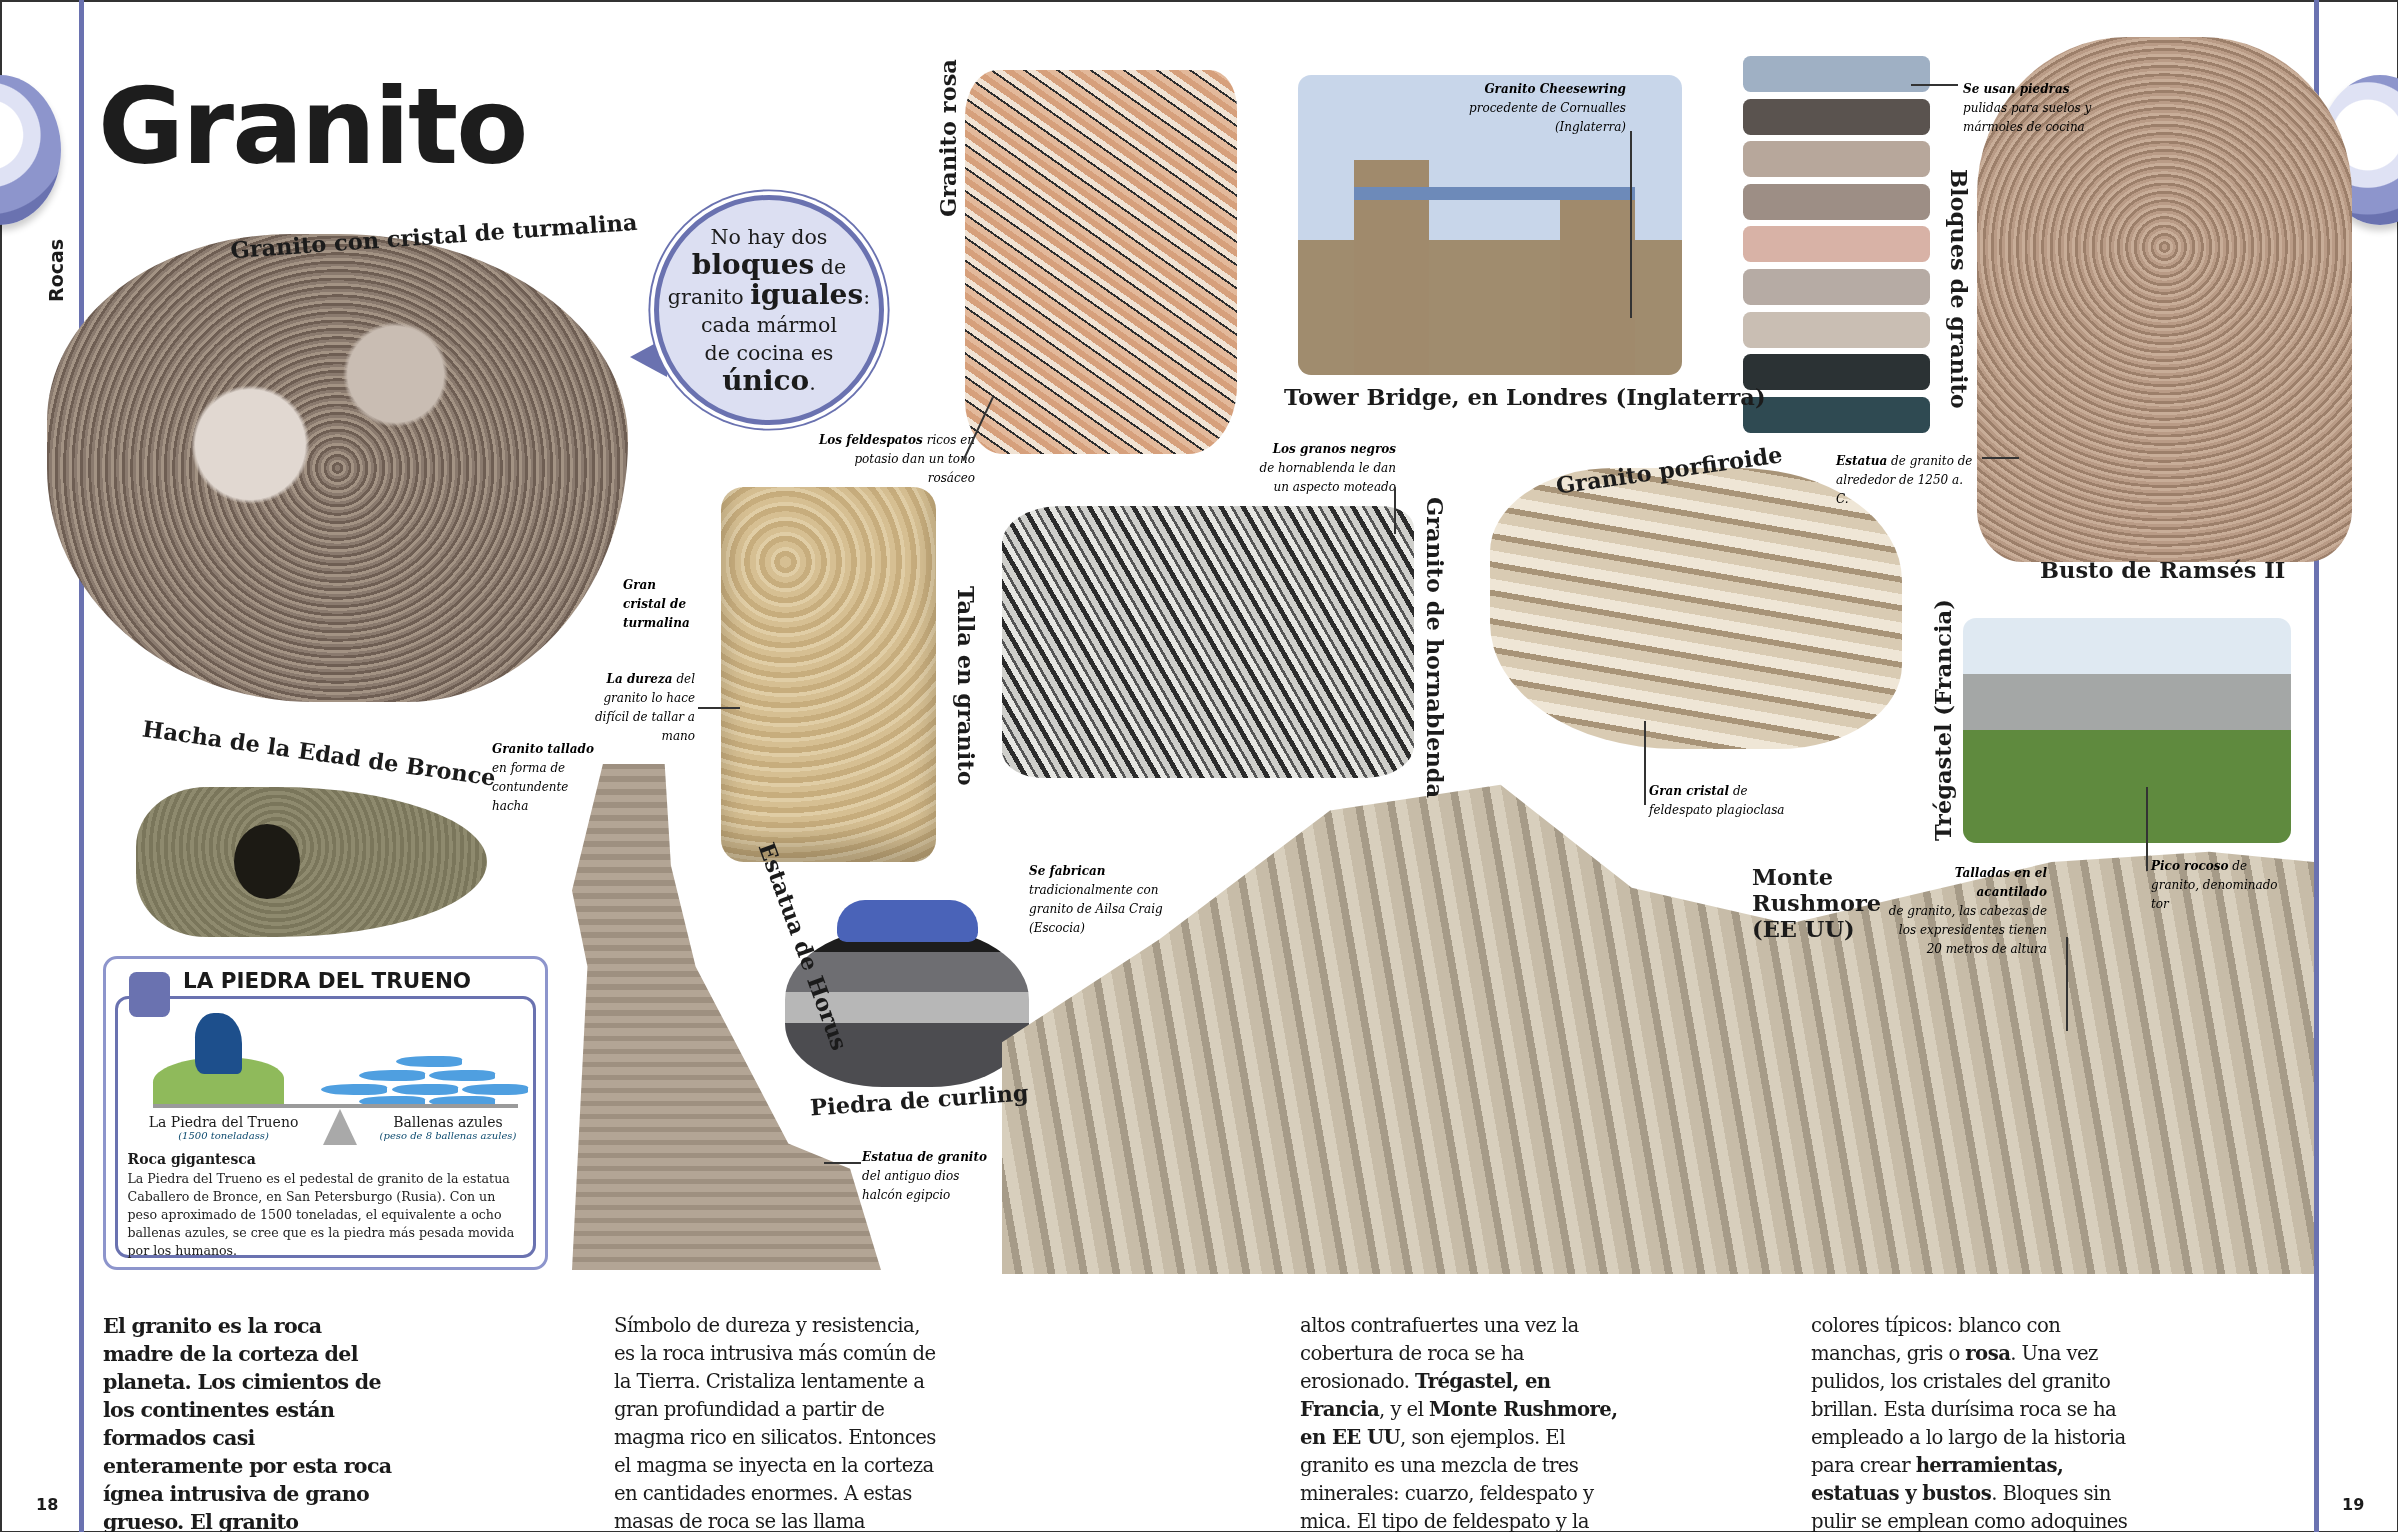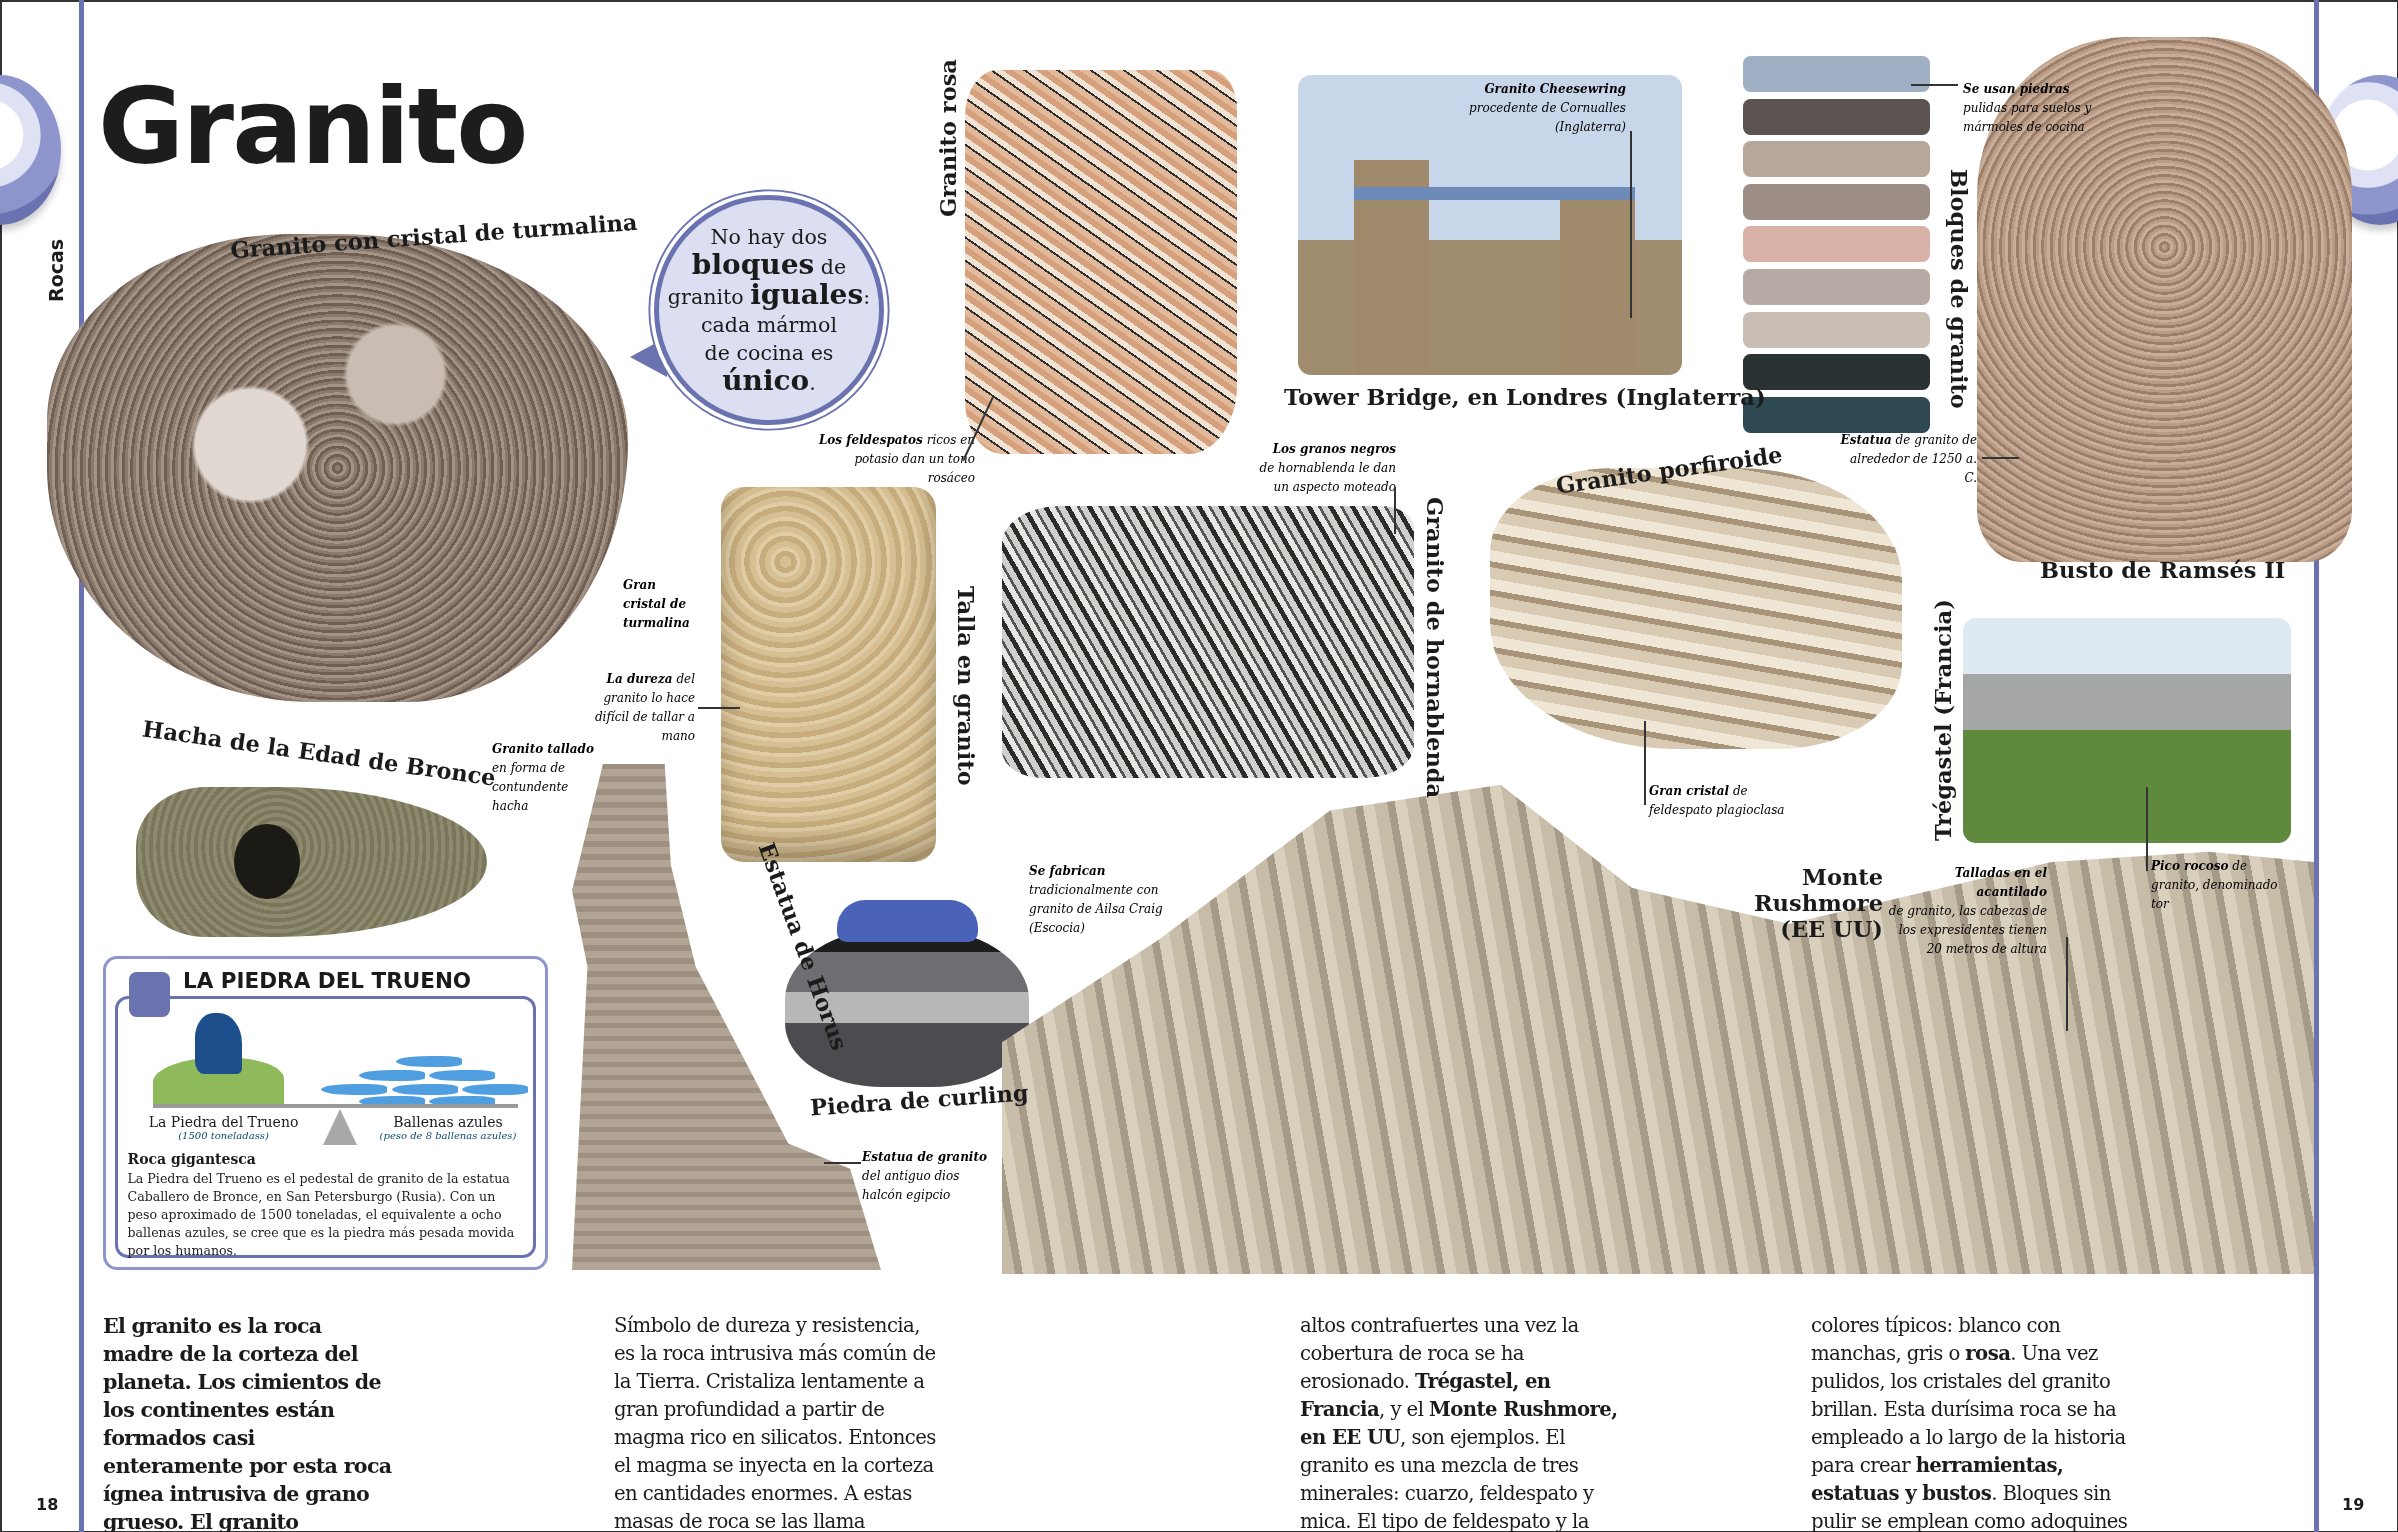--- a/index.html
+++ b/index.html
@@ -148,21 +148,21 @@
 
 <div class="label rot-neg" style="left:935px;top:217px">Granito rosa</div>
 <div class="note" style="left:806px;top:431px;width:169px;text-align:right"><b>Los feldespatos</b><span> ricos en potasio dan un tono rosáceo</span></div>
 
 <div class="note" style="left:1462px;top:80px;width:164px;text-align:right"><b>Granito Cheesewring</b><br><span>procedente de Cornualles (Inglaterra)</span></div>
 <div class="label" style="left:1284px;top:384px">Tower Bridge, en Londres (Inglaterra)</div>
 
 <div class="note" style="left:1963px;top:80px;width:141px"><b>Se usan piedras</b><br><span>pulidas para suelos y mármoles de cocina</span></div>
 <div class="label rot-pos" style="left:1972px;top:169px">Bloques de granito</div>
 
-<div class="note" style="left:1836px;top:431px;width:141px;text-align:right"><b>Estatua</b><span> de granito de alrededor de 1250 a. C.</span></div>
+<div class="note" style="left:1836px;top:452px;width:141px;"><b>Estatua</b><span> de granito de alrededor de 1250 a. C.</span></div>
 <div class="label" style="left:2040px;top:557px">Busto de Ramsés II</div>
 
 <div class="note" style="left:590px;top:670px;width:105px;text-align:right"><b>La dureza</b><span> del granito lo hace difícil de tallar a mano</span></div>
 <div class="label rot-pos" style="left:979px;top:586px">Talla en granito</div>
 
 <div class="note" style="left:1246px;top:440px;width:150px;text-align:right"><b>Los granos negros</b><br><span>de hornablenda le dan un aspecto moteado</span></div>
 <div class="label rot-pos" style="left:1448px;top:497px">Granito de hornablenda</div>
 
 <div class="label" style="left:1555px;top:457px;transform:rotate(-8deg)">Granito porfiroide</div>
 <div class="note" style="left:1649px;top:782px;width:150px"><b>Gran cristal</b><span> de feldespato plagioclasa</span></div>
@@ -172,21 +172,21 @@
 
 <div class="label" style="left:141px;top:740px;transform:rotate(8deg)">Hacha de la Edad de Bronce</div>
 <div class="note" style="left:492px;top:740px;width:103px"><b>Granito tallado</b><br><span>en forma de contundente hacha</span></div>
 
 <div class="label rot-pos" style="left:778px;top:839px;transform:rotate(70deg)">Estatua de Horus</div>
 <div class="note" style="left:862px;top:1148px;width:141px"><b>Estatua de granito</b><br><span>del antiguo dios halcón egipcio</span></div>
 
 <div class="note" style="left:1029px;top:862px;width:136px"><b>Se fabrican</b><br><span>tradicionalmente con granito de Ailsa Craig (Escocia)</span></div>
 <div class="label" style="left:810px;top:1087px;transform:rotate(-4deg)">Piedra de curling</div>
 
-<div class="label" style="left:1752px;top:864px;width:131px;white-space:normal;text-align:right;line-height:26px">Monte Rushmore (EE UU)</div>
+<div class="label" style="left:1752px;top:864px;width:131px;white-space:normal;text-align:left;line-height:26px">Monte Rushmore (EE UU)</div>
 <div class="note" style="left:1888px;top:864px;width:159px;text-align:right"><b>Talladas en el acantilado</b><br><span>de granito, las cabezas de los expresidentes tienen 20 metros de altura</span></div>
 
 <div class="lead" style="left:977px;top:394px;width:1.9px;height:70px;transform:rotate(25deg)"></div>
 <div class="lead" style="left:1630px;top:131px;width:1.9px;height:187px"></div>
 <div class="lead" style="left:1911px;top:84px;width:47px;height:1.9px"></div>
 <div class="lead" style="left:1982px;top:457px;width:37px;height:1.9px"></div>
 <div class="lead" style="left:1394px;top:487px;width:1.9px;height:47px"></div>
 <div class="lead" style="left:1644px;top:721px;width:1.9px;height:84px"></div>
 <div class="lead" style="left:2146px;top:787px;width:1.9px;height:84px"></div>
 <div class="lead" style="left:2066px;top:937px;width:1.9px;height:94px"></div>

